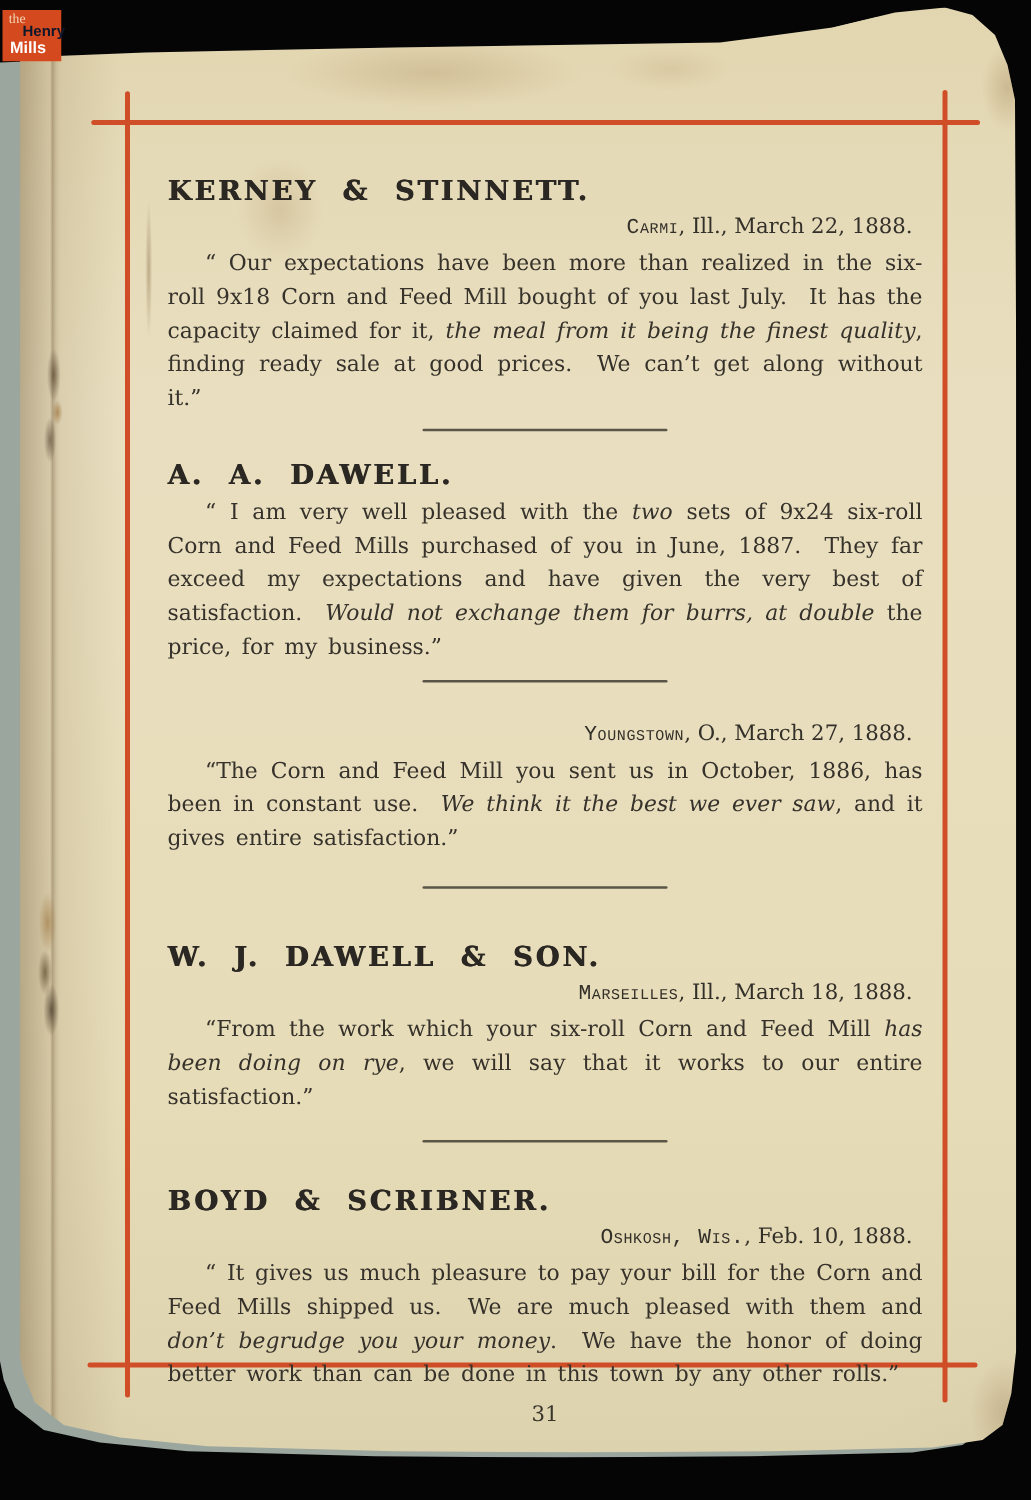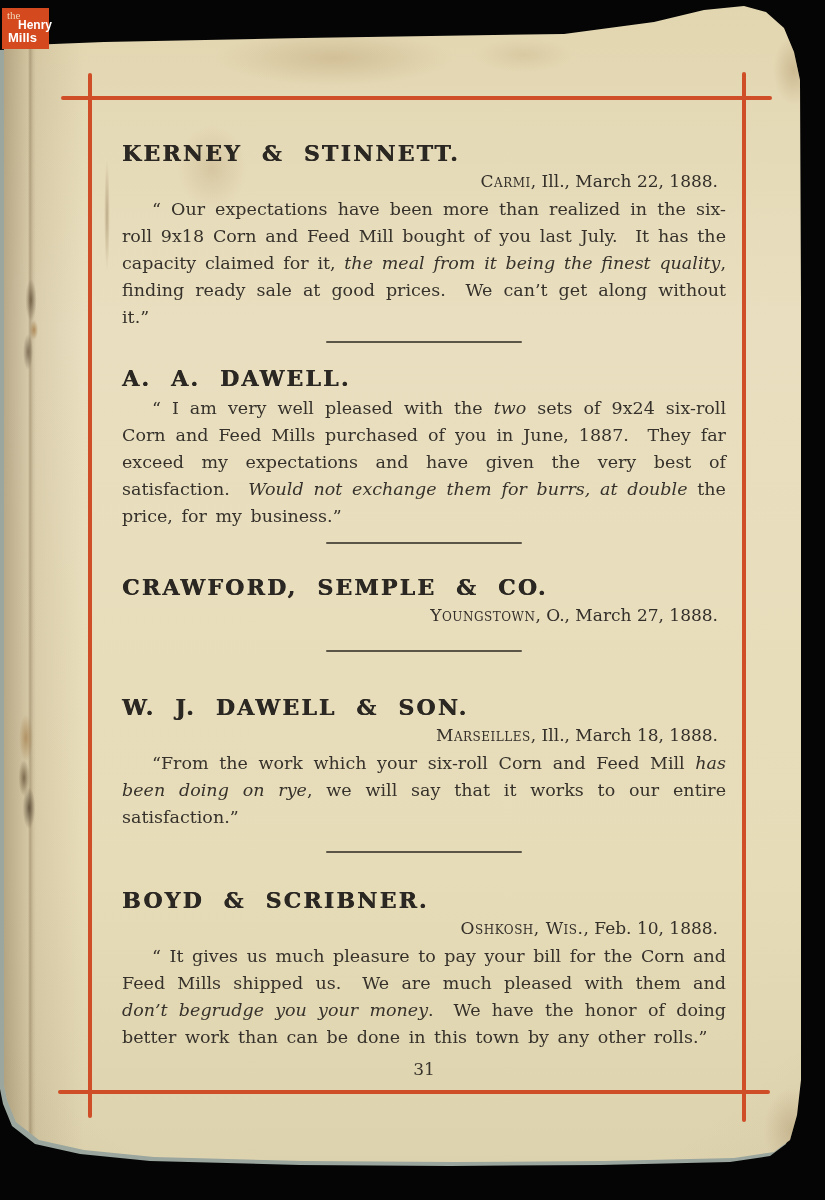--- a/index.html
+++ b/index.html
@@ -19,21 +19,21 @@
     font-family:"DejaVu Serif", serif;
   }
   
   .paper-under{
     position:absolute;left:0;top:0;width:800px;height:1200px;
     background:#9aa69e;
     transform:translateY(4px);
     clip-path:polygon(0 46px,100px 42px,300px 38px,560px 34px,650px 22px,700px 10px,740px 6px,762px 12px,780px 28px,790px 52px,796px 80px,797px 300px,797px 1080px,793px 1115px,786px 1140px,770px 1152px,730px 1158px,600px 1161px,450px 1162px,300px 1161px,150px 1157px,80px 1150px,35px 1140px,12px 1122px,3px 1100px,0 1085px);
   }
   .paper{
-    position:absolute;left:4px;top:0;width:800px;height:1170px;
+    position:absolute;left:16px;top:0;width:800px;height:1170px;
     background:linear-gradient(#e2d6b0, #e9dfc0 28%, #e7dcb8 75%, #ddd2ae);
     clip-path:polygon(0 46px,100px 42px,300px 38px,560px 34px,650px 22px,700px 10px,740px 6px,762px 12px,780px 28px,790px 52px,796px 80px,797px 300px,797px 1080px,793px 1115px,786px 1140px,770px 1152px,730px 1158px,600px 1161px,450px 1162px,300px 1161px,150px 1157px,80px 1150px,35px 1140px,12px 1122px,3px 1100px,0 1085px);
   }
   .texture{
     position:absolute;inset:0;
     background-image:
       radial-gradient(ellipse 170px 40px at 330px 58px, rgba(168,136,88,.30), rgba(168,136,88,0) 70%),
       radial-gradient(ellipse 70px 25px at 520px 55px, rgba(168,136,88,.18), rgba(168,136,88,0) 70%),
       radial-gradient(ellipse 50px 60px at 208px 168px, rgba(160,128,80,.22), rgba(160,128,80,0) 70%),
       radial-gradient(ellipse 4px 80px at 103px 215px, rgba(110,78,40,.35), rgba(110,78,40,0) 70%),
@@ -69,21 +69,21 @@
     color:#2b2722;
     text-shadow:0.5px 0 0 #2b2722;
   }
   .dateline{
     margin:4px 0 0 0;
     text-align:right;
     padding-right:8px;
     font-size:17px;line-height:22px;
     color:#332f29;
   }
-  .place{font-variant:small-caps;letter-spacing:.5px;}
+  .place{font-variant:small-caps;letter-spacing:.5px;font-family:Liberation Mono, monospace;}
   .quote{
     margin:4px 0 0 0;
     font-size:17.5px;line-height:27px;
     text-align:justify;
     text-indent:30px;
     word-spacing:3px;
     color:var(--ink);
   }
   .quote .it{font-style:italic;}
   .separator{width:196px;height:2px;background:#5a5546;border-radius:1px;}
@@ -105,21 +105,21 @@
   }
   .hf-the{
     position:absolute;left:5px;top:1px;
     font:400 11px/12px "Liberation Serif", serif;
     color:#f0d7b8;
     text-align:center;
   }
   .hf-henry{
     position:absolute;left:16px;top:11px;
     font:700 12px/12px "Liberation Sans", sans-serif;
-    color:#ffffff;
+    color:#0f172a;
   }
   .hf-ford{
     position:absolute;left:6px;top:23px;
     font:700 13px/13px "Liberation Sans", sans-serif;
     color:#ffffff;
   }
 </style>
 </head>
 <body>
 
@@ -142,22 +142,22 @@
     </section>
     <div class="separator sep1"></div>
 
     <section class="testimonial">
       <h2 class="heading">A. A. DAWELL.</h2>
       <p class="quote"><span>“ I am very well pleased with the </span><span class="it">two</span><span> sets of 9x24 six-roll Corn and Feed Mills purchased of you in June, 1887.  They far exceed my expectations and have given the very best of satisfaction.  </span><span class="it">Would not exchange them for burrs, at double</span><span> the price, for my business.”</span></p>
     </section>
     <div class="separator sep2"></div>
 
     <section class="testimonial">
-      <h2 class="heading">CRAWFORD, SEMPLE &amp; CO.</h2>
       <p class="dateline"><span class="place">Youngstown</span><span>, O., March 27, 1888.</span></p>
+      <p class="quote"><span>“The Corn and Feed Mill you sent us in October, 1886, has been in constant use.  </span><span class="it">We think it the best we ever saw</span><span>, and it gives entire satisfaction.”</span></p>
     </section>
     <div class="separator sep3"></div>
 
     <section class="testimonial">
       <h2 class="heading">W. J. DAWELL &amp; SON.</h2>
       <p class="dateline"><span class="place">Marseilles</span><span>, Ill., March 18, 1888.</span></p>
       <p class="quote"><span>“From the work which your six-roll Corn and Feed Mill </span><span class="it">has been doing on rye</span><span>, we will say that it works to our entire satisfaction.”</span></p>
     </section>
     <div class="separator sep4"></div>
 

